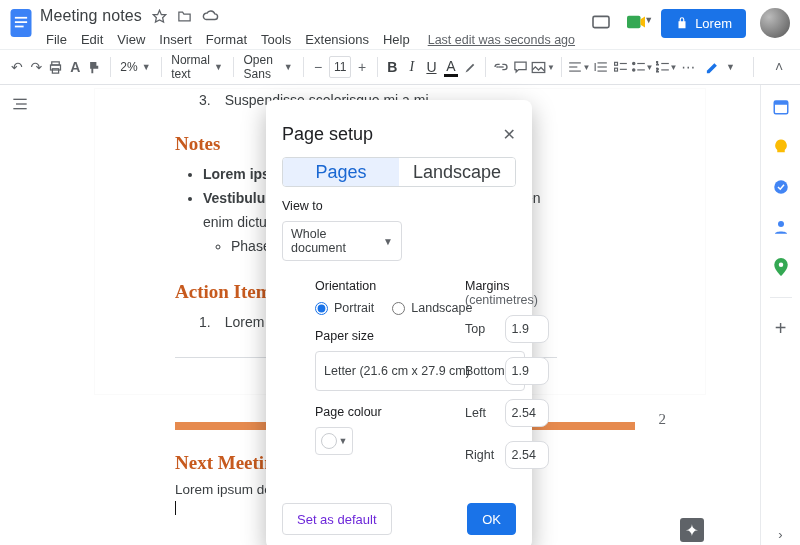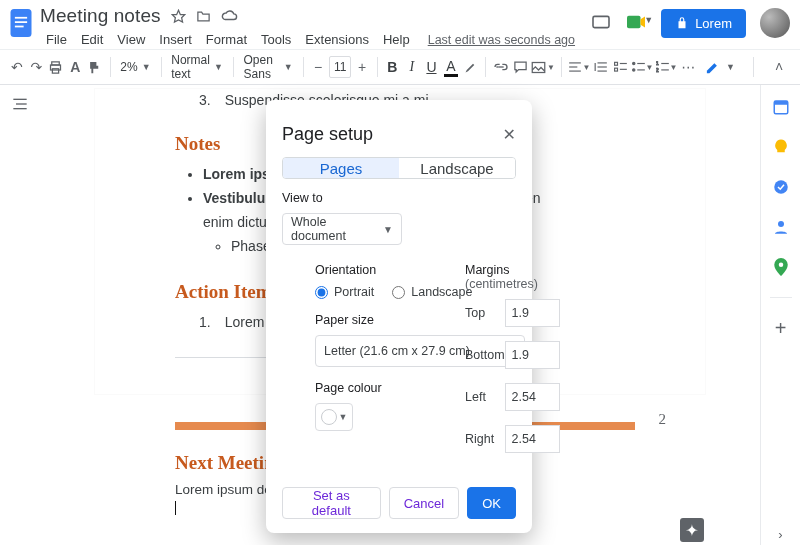--- a/index.html
+++ b/index.html
@@ -4,21 +4,21 @@
   <style>
     * { box-sizing: border-box; margin: 0; padding: 0; }
     body { font-family: "Google Sans", Arial, sans-serif; font-size: 13px; background: #fff; width: 800px; height: 545px; overflow: hidden; position: relative; }
 
     
     .appbar { display: flex; align-items: flex-start; padding: 6px 10px 0 8px; }
     .docs-icon { width: 26px; height: 34px; display: flex; align-items: center; justify-content: center; }
     .docs-icon svg { width: 22px; height: 28px; }
     .title-block { flex: 1; margin-left: 6px; }
     .title-row { display: flex; align-items: center; gap: 10px; height: 20px; }
-    .doc-title { font-size: 19px; color: #3c4043; letter-spacing: .1px; }
+    .doc-title { font-size: 16px; color: #3c4043; letter-spacing: .1px; }
     .title-icon { color: #5f6368; display:flex; align-items:center;}
     .menus { display: flex; gap: 2px; margin-top: 4px; font-size: 13px; color: #3c4043; align-items: center; }
     .menus span.menuitem { padding: 2px 6px; cursor: pointer; }
     .last-edit { color: #5f6368; text-decoration: underline; margin-left: 10px; font-size: 12.5px; }
     .right-tools { display: flex; align-items: center; gap: 14px; padding-top: 2px;}
     .meet-badge { position: relative; }
     .share-btn { background:#1a73e8; color:#fff; border:none; border-radius:4px; display:flex; align-items:center; gap:6px; padding: 7px 14px; font-size:13px; font-weight:500; cursor:pointer;}
     .share-btn svg { width:14px; height:14px; }
     .avatar { width:30px; height:30px; border-radius:50%; background: #888 center/cover; background-image: radial-gradient(circle at 30% 30%, #bbb, #555); }
 
@@ -57,38 +57,38 @@
     .sp-item { width:20px; height:20px; display:flex; align-items:center; justify-content:center;}
     .sp-expand { margin-top:auto; margin-bottom:10px; color:#5f6368;}
 
     
     .scrim { position:absolute; inset:0; }
     .dialog { position:absolute; top:100px; left:266px; width:266px; background:#fff; border-radius:8px; box-shadow: 0 8px 24px rgba(0,0,0,.28); padding: 24px 16px 14px;}
     .dialog-title-row{ display:flex; align-items:center; justify-content: space-between; }
     .dialog-title { font-size:18px; color:#202124; }
     .close-x { color:#5f6368; cursor:pointer; font-size:16px;}
     .segmented { display:flex; border:1px solid #d6dadd; border-radius:4px; overflow:hidden; margin:12px 0 12px;}
-    .segmented button{ flex:1; border:none; background:#fff; font-size:15px; height:20px; color:#3c4043; cursor:pointer;}
+    .segmented button{ flex:1; border:none; background:#fff; font-size:18px; height:28px; color:#3c4043; cursor:pointer;}
     .segmented button.active { background:#e8f0fe; color:#1967d2; font-weight:500;}
     .field-label { font-size:12.5px; color:#202124; margin-top:6px; }
     .unit { color:#5f6368;}
-    .dropdown { margin-top:8px; border:1px solid #dadce0; border-radius:4px; height:32px; display:flex; align-items:center; padding:0 8px; justify-content:space-between; font-size:12.5px; color:#3c4043; cursor:pointer; background:#fff;}
+    .dropdown { margin-top:8px; border:1px solid #dadce0; border-radius:4px; height:40px; display:flex; align-items:center; padding:0 8px; justify-content:space-between; font-size:12.5px; color:#3c4043; cursor:pointer; background:#fff;}
     .dropdown .caret{font-size:10px; color:#5f6368;}
     .small-drop { width:90px;}
     .radio-row { display:flex; gap:18px; margin-top:8px; font-size:12.5px; color:#3c4043;}
     .radio { display:flex; align-items:center; gap:6px; cursor:pointer;}
     .radio input{ accent-color:#1a73e8;}
     .twocol { display:flex; gap:26px; margin-top:12px;}
     .leftcol { width: 124px; margin-left: 33px;}
     .rightcol { flex:1;}
     .color-pick { margin-top:8px; display:flex; align-items:center; gap:2px; border:1px solid #dadce0; border-radius:4px; width:38px; height:28px; justify-content:center; cursor:pointer;}
     .color-swatch{ width:16px; height:16px; border-radius:50%; border:1px solid #c9ccd0; background:#fff;}
     .margin-row{ display:flex; align-items:center; justify-content:space-between; margin-bottom:14px;}
     .margin-row label{ font-size:12.5px; color:#3c4043;}
-    .margin-row input{ width:55px; height:28px; border:1px solid #dadce0; border-radius:0; padding:0 6px; font-size:12.5px; color:#3c4043;}
+    .margin-row input{ width:44px; height:28px; border:1px solid #dadce0; border-radius:8px; padding:0 6px; font-size:12.5px; color:#3c4043;}
     .dialog-actions{ display:flex; justify-content:space-between; margin-top:20px; gap:8px;}
     .btn { height:32px; border:1px solid #dadce0; background:#fff; border-radius:4px; padding:0 14px; font-size:13px; cursor:pointer;}
     .btn.link{ color:#6d28d9;}
     .btn.primary{ background:#1a73e8; border-color:#1a73e8; color:#fff;}
     .right-actions{ display:flex; gap:8px;}
   </style>
 </head>
 <body>
 
 <div class="appbar">
@@ -416,17 +416,16 @@
       <div class="margin-row">
           <label>Right</label>
           <input value="2.54" style="">
         </div>
     </div>
   </div>
 
   <div class="dialog-actions">
     <button class="btn link">Set as default</button>
     <div class="right-actions">
-      <button class="btn link">Cancel</button>
       <button class="btn primary">OK</button>
     </div>
   </div>
 </div>
 
 </body></html>

